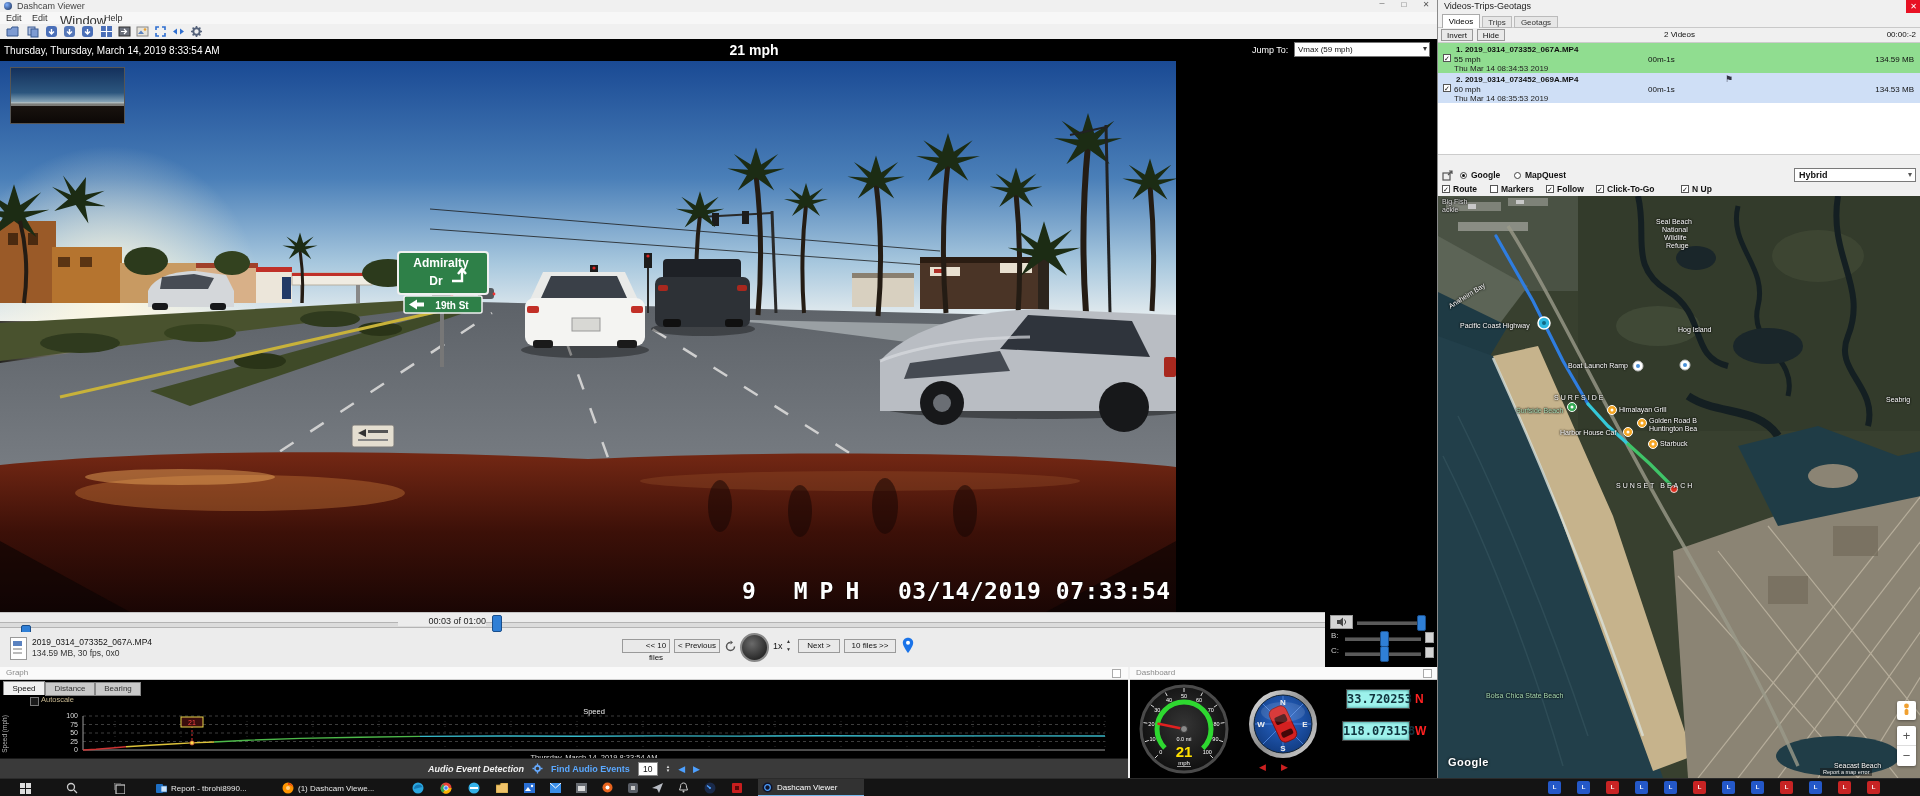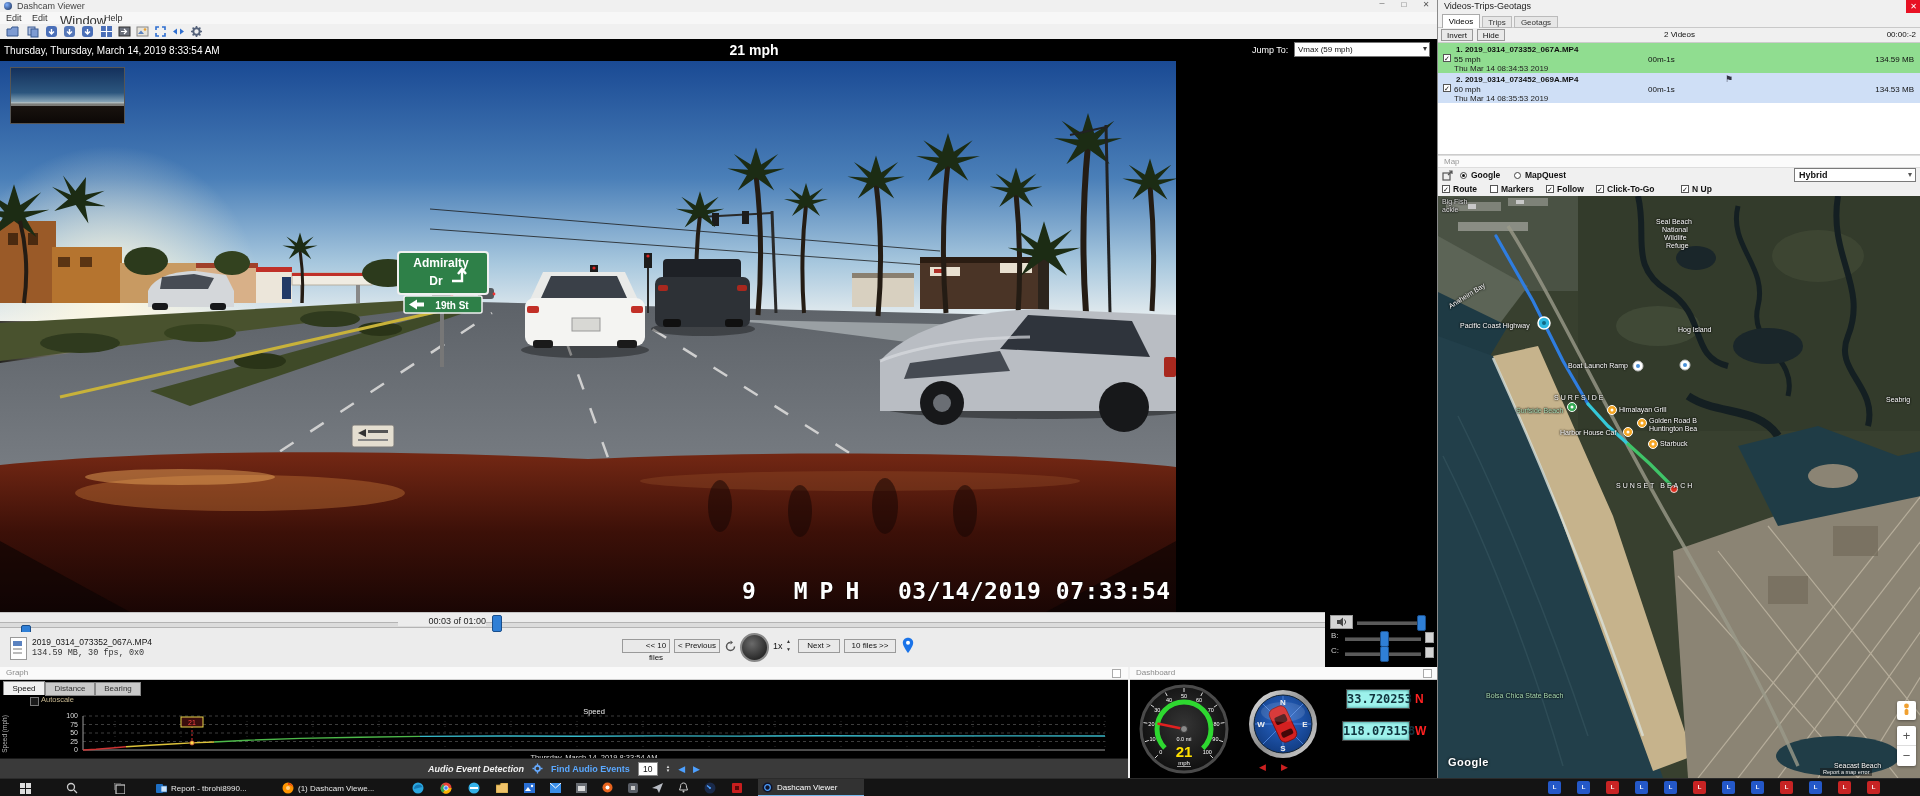--- a/index.html
+++ b/index.html
@@ -320,21 +320,21 @@
       <span class="ab txt" style="left:852px;top:19px;width:100px;font-size:9px;color:#222;background:#0ea5e9;">1 of 2 videos</span>
     </div>
 
     <div class="ab" style="left:0;top:632px;width:1325px;height:35px;background:#ececec;">
       <div class="ab" style="left:10px;top:5px;width:15px;height:21px;background:#fff;border:1px solid #999;">
         <div class="ab" style="left:2px;top:3px;width:9px;height:5px;background:#5a82c0;"></div>
         <div class="ab" style="left:2px;top:10px;width:9px;height:2px;background:#bbb;"></div>
         <div class="ab" style="left:2px;top:14px;width:9px;height:2px;background:#bbb;"></div>
       </div>
       <span class="ab txt" style="left:32px;top:5px;font-size:8.5px;color:#111;">2019_0314_073352_067A.MP4</span>
-      <span class="ab txt" style="left:32px;top:16px;font-size:8.5px;color:#333;font-family:Liberation Mono, monospace;">134.59 MB, 30 fps, 0x0</span>
+      <span class="ab txt" style="left:32px;top:16px;font-size:8.5px;color:#333;">134.59 MB, 30 fps, 0x0</span>
 
       <div class="ab btn" style="left:622px;top:7px;width:48px;height:14px;padding-left:20px;">&lt;&lt; 10 files</div>
       <div class="ab btn" style="left:674px;top:7px;width:46px;height:14px;">&lt; Previous</div>
       <svg class="ab" style="left:724px;top:8px;" width="13" height="13">
           <path d="M10.5,6.5 A4,4 0 1 1 6.5,2.5" stroke="#555" stroke-width="1.5" fill="none"></path>
           <polygon points="6.5,0.5 6.5,4.5 9,2.5" fill="#555"></polygon>
         </svg>
       <div class="ab" style="left:740px;top:1px;width:29px;height:29px;border-radius:50%;background:radial-gradient(circle at 40% 35%,#6a6a6a,#111);border:2px solid #888;box-sizing:border-box;">
         <span style="position:absolute;left:9px;top:6px;font-size:11px;color:#fff;"></span>
       </div>
@@ -580,23 +580,20 @@
         <div class="ab chk" style="left:5px;top:11px;"><span>✓</span></div>
         <span class="ab txt" style="left:18px;top:2px;font-size:8px;font-weight:bold;color:#111;">2. 2019_0314_073452_069A.MP4</span>
         <span class="ab txt" style="left:287px;top:1px;font-size:9px;color:#334;">⚑</span>
         <span class="ab txt" style="left:16px;top:12px;font-size:8px;color:#111;">60 mph</span>
         <span class="ab txt" style="left:210px;top:12px;font-size:8px;color:#111;">00m-1s</span>
         <span class="ab txt" style="left:398px;top:12px;width:78px;text-align:right;font-size:8px;color:#111;">134.53 MB</span>
         <span class="ab txt" style="left:16px;top:21px;font-size:8px;color:#222;">Thu Mar 14 08:35:53 2019</span>
       </div>
     </div>
 
-    <div class="ab" style="left:0;top:155px;width:483px;height:13px;background:#fbfbfb;border-top:1px solid #ddd;border-bottom:1px solid #ddd;box-sizing:border-box;">
-      <span class="ab txt" style="left:6px;top:1px;font-size:8px;color:#999;">Map</span>
-    </div>
     <div class="ab" style="left:0;top:168px;width:483px;height:14px;">
       <svg class="ab" style="left:4px;top:2px" width="11" height="11">
           <rect x="1" y="3" width="7" height="7" fill="none" stroke="#555" stroke-width="1.2"></rect>
           <path d="M6,5 L10,1 M7,1 L10,1 L10,4" stroke="#555" stroke-width="1.2" fill="none"></path>
         </svg>
       <div class="ab radio" style="left:22px;top:4px;">
           <div class="dot"></div>
         </div>
       <span class="ab txt" style="left:33px;top:2px;font-size:8.5px;font-weight:bold;color:#111;">Google</span>
       <div class="ab radio" style="left:76px;top:4px;"></div>

